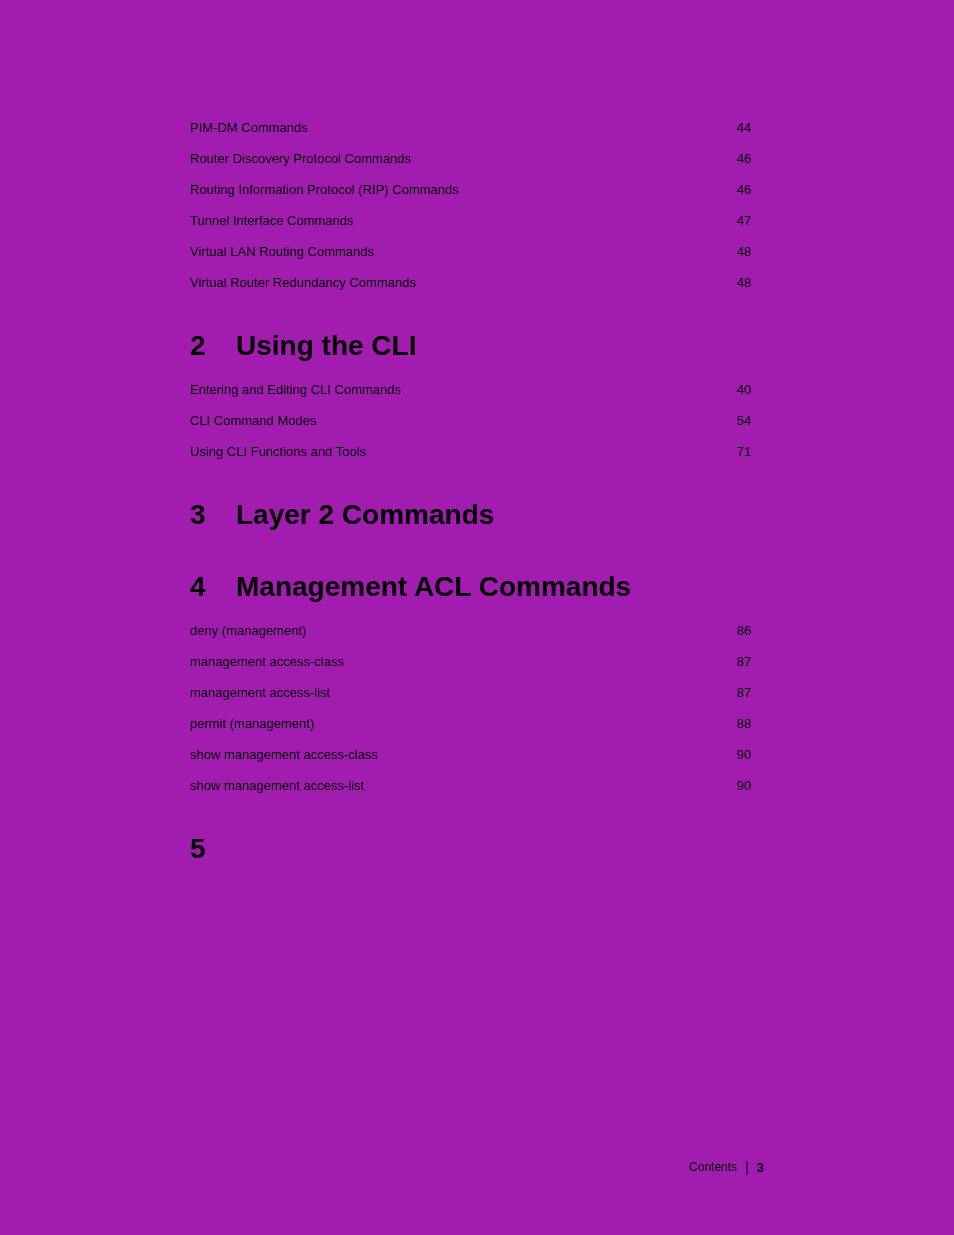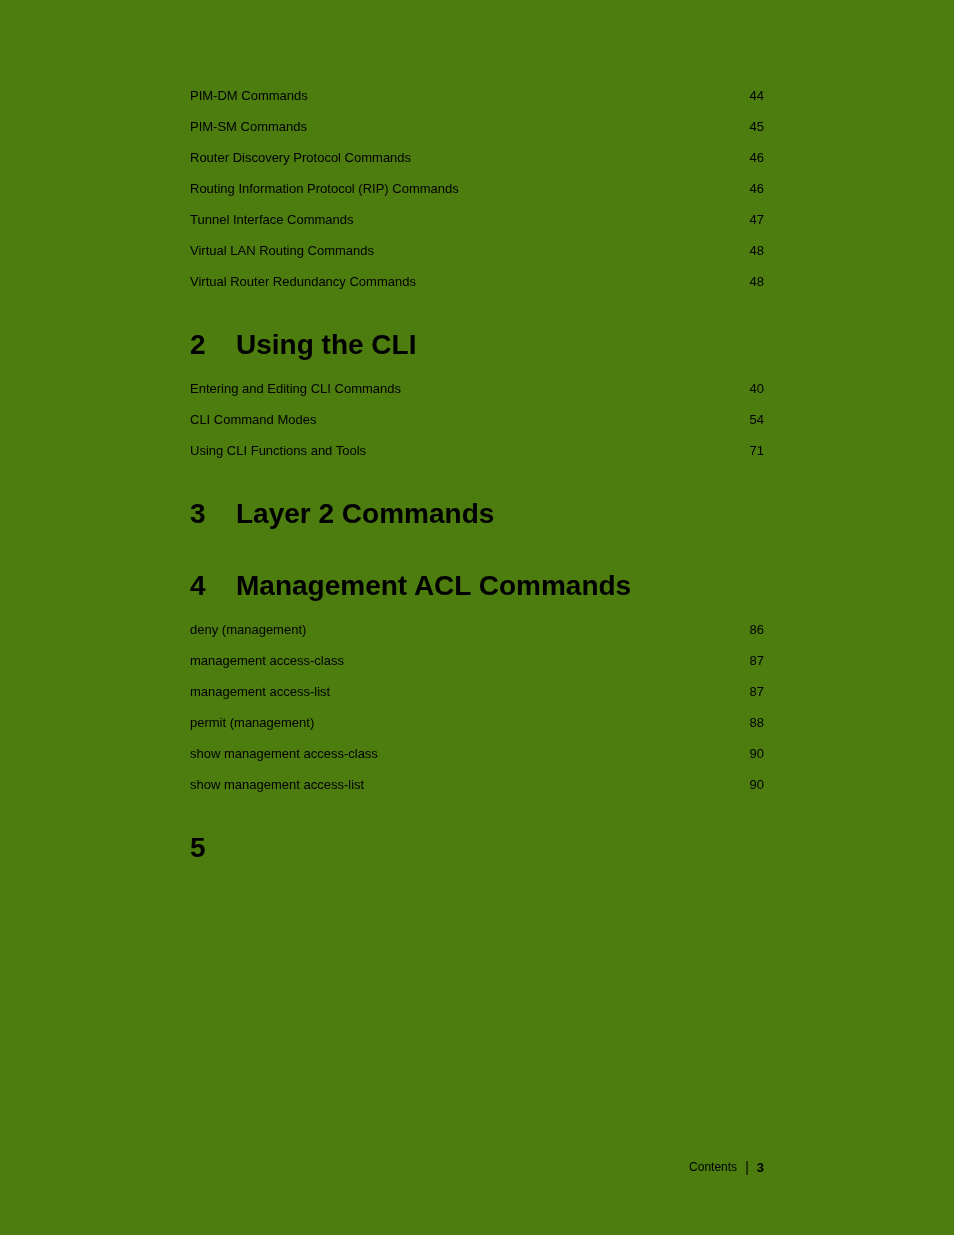--- a/index.html
+++ b/index.html
@@ -13,22 +13,22 @@
       font-family: Arial, Helvetica, sans-serif;
       width: 954px;
       min-height: 1235px;
       position: relative;
       color: #000000;
     }
 
     .page {
       width: 954px;
       min-height: 1235px;
-      background: #4d7c0f;
-      padding: 88px 190px 80px 190px;
+      background: #a21caf;
+      padding: 120px 190px 80px 190px;
       position: relative;
     }
 
     .toc-entry {
       display: flex;
       justify-content: space-between;
       align-items: baseline;
       margin-bottom: 16px;
       font-size: 13px;
     }
@@ -36,21 +36,21 @@
     .toc-entry .entry-label {
       font-weight: normal;
       color: #000;
       flex: 1;
     }
 
     .toc-entry .entry-page {
       font-weight: normal;
       color: #000;
       min-width: 40px;
-      text-align: right;
+      text-align: center;
     }
 
     .section-header {
       display: flex;
       align-items: baseline;
       margin-top: 40px;
       margin-bottom: 20px;
     }
 
     .section-number {
@@ -100,24 +100,20 @@
 <body>
 
 <div class="page">
 
   <div class="initial-entries">
   <div class="toc-entry">
       <span class="entry-label">PIM-DM Commands</span>
       <span class="entry-page">44</span>
     </div>
       <div class="toc-entry">
-      <span class="entry-label">PIM-SM Commands</span>
-      <span class="entry-page">45</span>
-    </div>
-      <div class="toc-entry">
       <span class="entry-label">Router Discovery Protocol Commands</span>
       <span class="entry-page">46</span>
     </div>
       <div class="toc-entry">
       <span class="entry-label">Routing Information Protocol (RIP) Commands</span>
       <span class="entry-page">46</span>
     </div>
       <div class="toc-entry">
       <span class="entry-label">Tunnel Interface Commands</span>
       <span class="entry-page">47</span>

